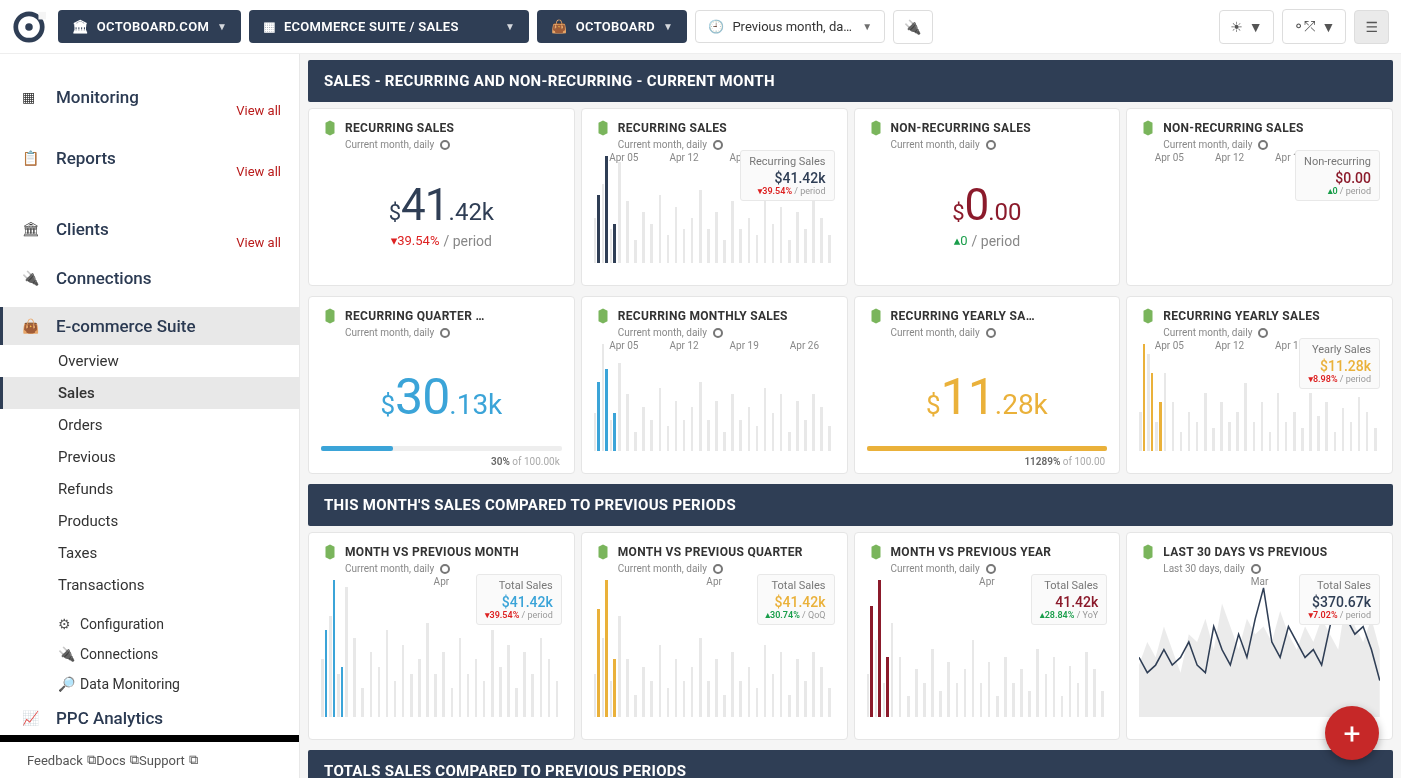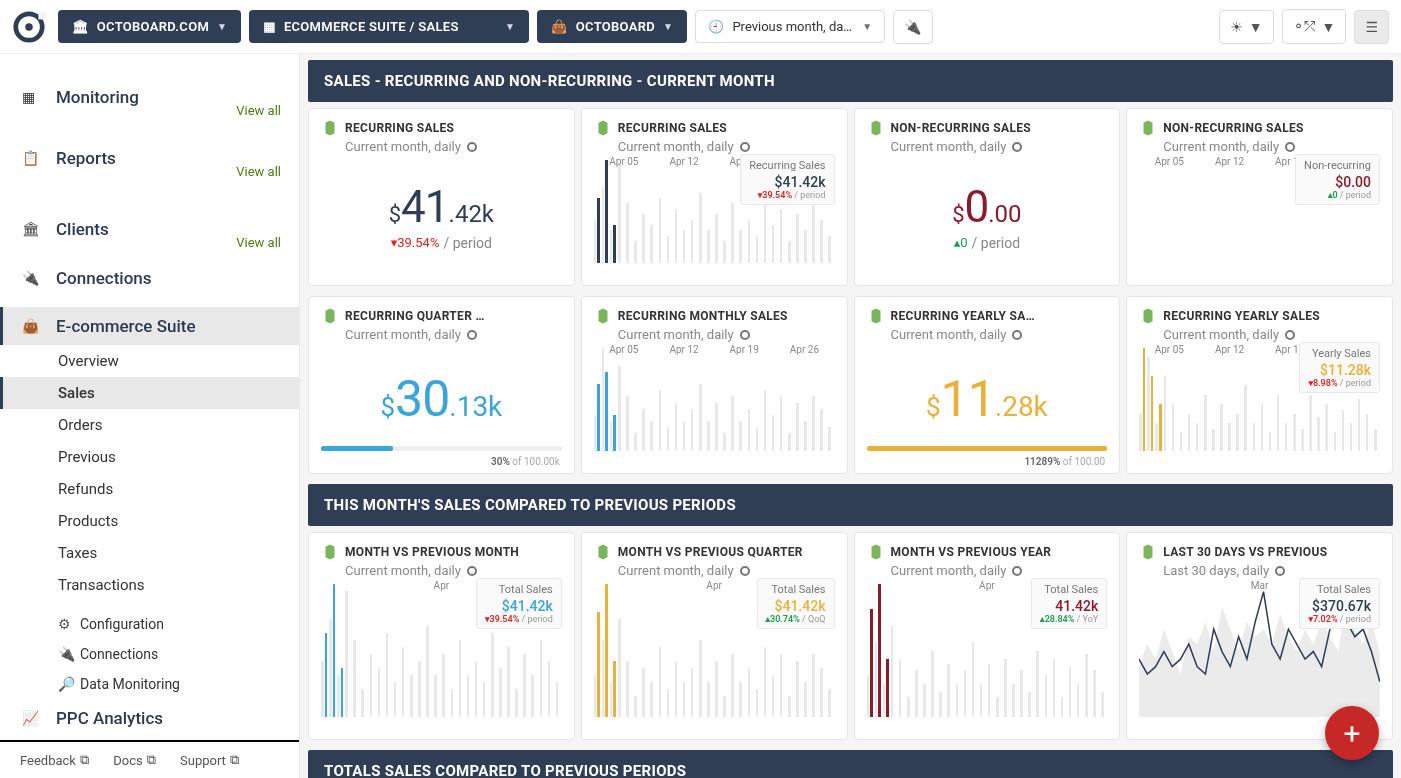--- a/index.html
+++ b/index.html
@@ -18,40 +18,40 @@
 .top-spacer { flex: 1; }
 .icon-btn { background: #fff; border: 1px solid #ddd; padding: 8px 10px; border-radius: 4px; cursor: pointer; display: flex; align-items: center; gap: 6px; color: #555; }
 .icon-btn.ham { background: #eaeaea; }
 
 
 .sidebar { width: 300px; background: #fff; border-right: 1px solid #e8e8e8; padding-top: 54px; display: flex; flex-direction: column; }
 .side-scroll { flex: 1; overflow-y: auto; padding: 12px 0; }
 .side-row { display: flex; align-items: center; padding: 9px 18px 9px 22px; cursor: pointer; color: #333; }
 .side-row .icon { width: 20px; color: #333; margin-right: 14px; }
 .side-row .label { font-size: 17px; font-weight: 500; color: #2b3a52; }
-.side-row .viewall { margin-left: auto; font-size: 13px; color: #4d7c0f; margin-top: 28px; }
+.side-row .viewall { margin-left: auto; font-size: 13px; color: #b91c1c; margin-top: 28px; }
 .side-sep { height: 10px; }
 .side-row.selected { background: #e8e8e8; border-left: 3px solid #2f3e55; padding-left: 19px; }
 .side-sub { padding: 7px 18px 7px 58px; font-size: 15px; color: #333; cursor: pointer; }
 .side-sub.active { background: #e8e8e8; border-left: 3px solid #2f3e55; padding-left: 55px; font-weight: 500; }
 .side-sub.cfg { display: flex; align-items: center; gap: 8px; padding-left: 58px; font-size: 14px; }
 .side-sub.cfg .icon { width: 14px; color: #555; }
-.side-footer { border-top: 2px solid #000000; display: flex; padding: 10px 20px; gap: 24px; }
+.side-footer { border-top: 7px solid #000000; display: flex; padding: 10px 27px; }
 .side-footer a { font-size: 13px; color: #555; text-decoration: none; cursor: pointer; display: flex; align-items: center; gap: 4px; }
 
 
 .main { flex: 1; padding-top: 60px; padding-left: 8px; padding-right: 8px; overflow-y: auto; height: 778px; background: #f5f5f5; }
 .section-header { background: #2f3e55; color: #fff; padding: 12px 16px; font-weight: 700; font-size: 15px; letter-spacing: .3px; border-radius: 2px; margin-bottom: 6px; }
 .grid4 { display: grid; grid-template-columns: repeat(4, 1fr); gap: 6px; margin-bottom: 10px; }
 .card { background: #fff; border: 1px solid #e5e5e5; border-radius: 4px; padding: 10px 12px 8px 12px; height: 178px; position: relative; display: flex; flex-direction: column; }
 .card-head { display: flex; align-items: center; gap: 6px; }
 .shop-icon { width: 18px; height: 18px; display: inline-flex; }
 .shop-icon svg { width: 18px; height: 18px; }
 .card-title { font-size: 12px; font-weight: 700; color: #333; letter-spacing: .3px; white-space: nowrap; overflow: hidden; text-overflow: ellipsis; }
-.card-sub { font-size: 13px; color: #888; margin-left: 24px; margin-top: 2px; display: flex; align-items: center; gap: 6px; }
+.card-sub { font-size: 10px; color: #888; margin-left: 24px; margin-top: 2px; display: flex; align-items: center; gap: 6px; }
 .card-sub .dot { width: 10px; height: 10px; border: 2px solid #777; border-radius: 50%; display: inline-block; }
 .card-body { flex: 1; display: flex; align-items: center; justify-content: center; flex-direction: column; position: relative; }
 .big-num { display: flex; align-items: baseline; }
 .big-num .cur { font-size: 22px; font-weight: 400; }
 .big-num .whole { font-size: 44px; font-weight: 400; letter-spacing: -1px; }
 .big-num .dec { font-size: 24px; font-weight: 400; }
 .navy { color: #2f3e55; }
 .maroon { color: #8b1a2b; }
 .cyan { color: #3ba4d8; }
 .gold { color: #eab13a; }

